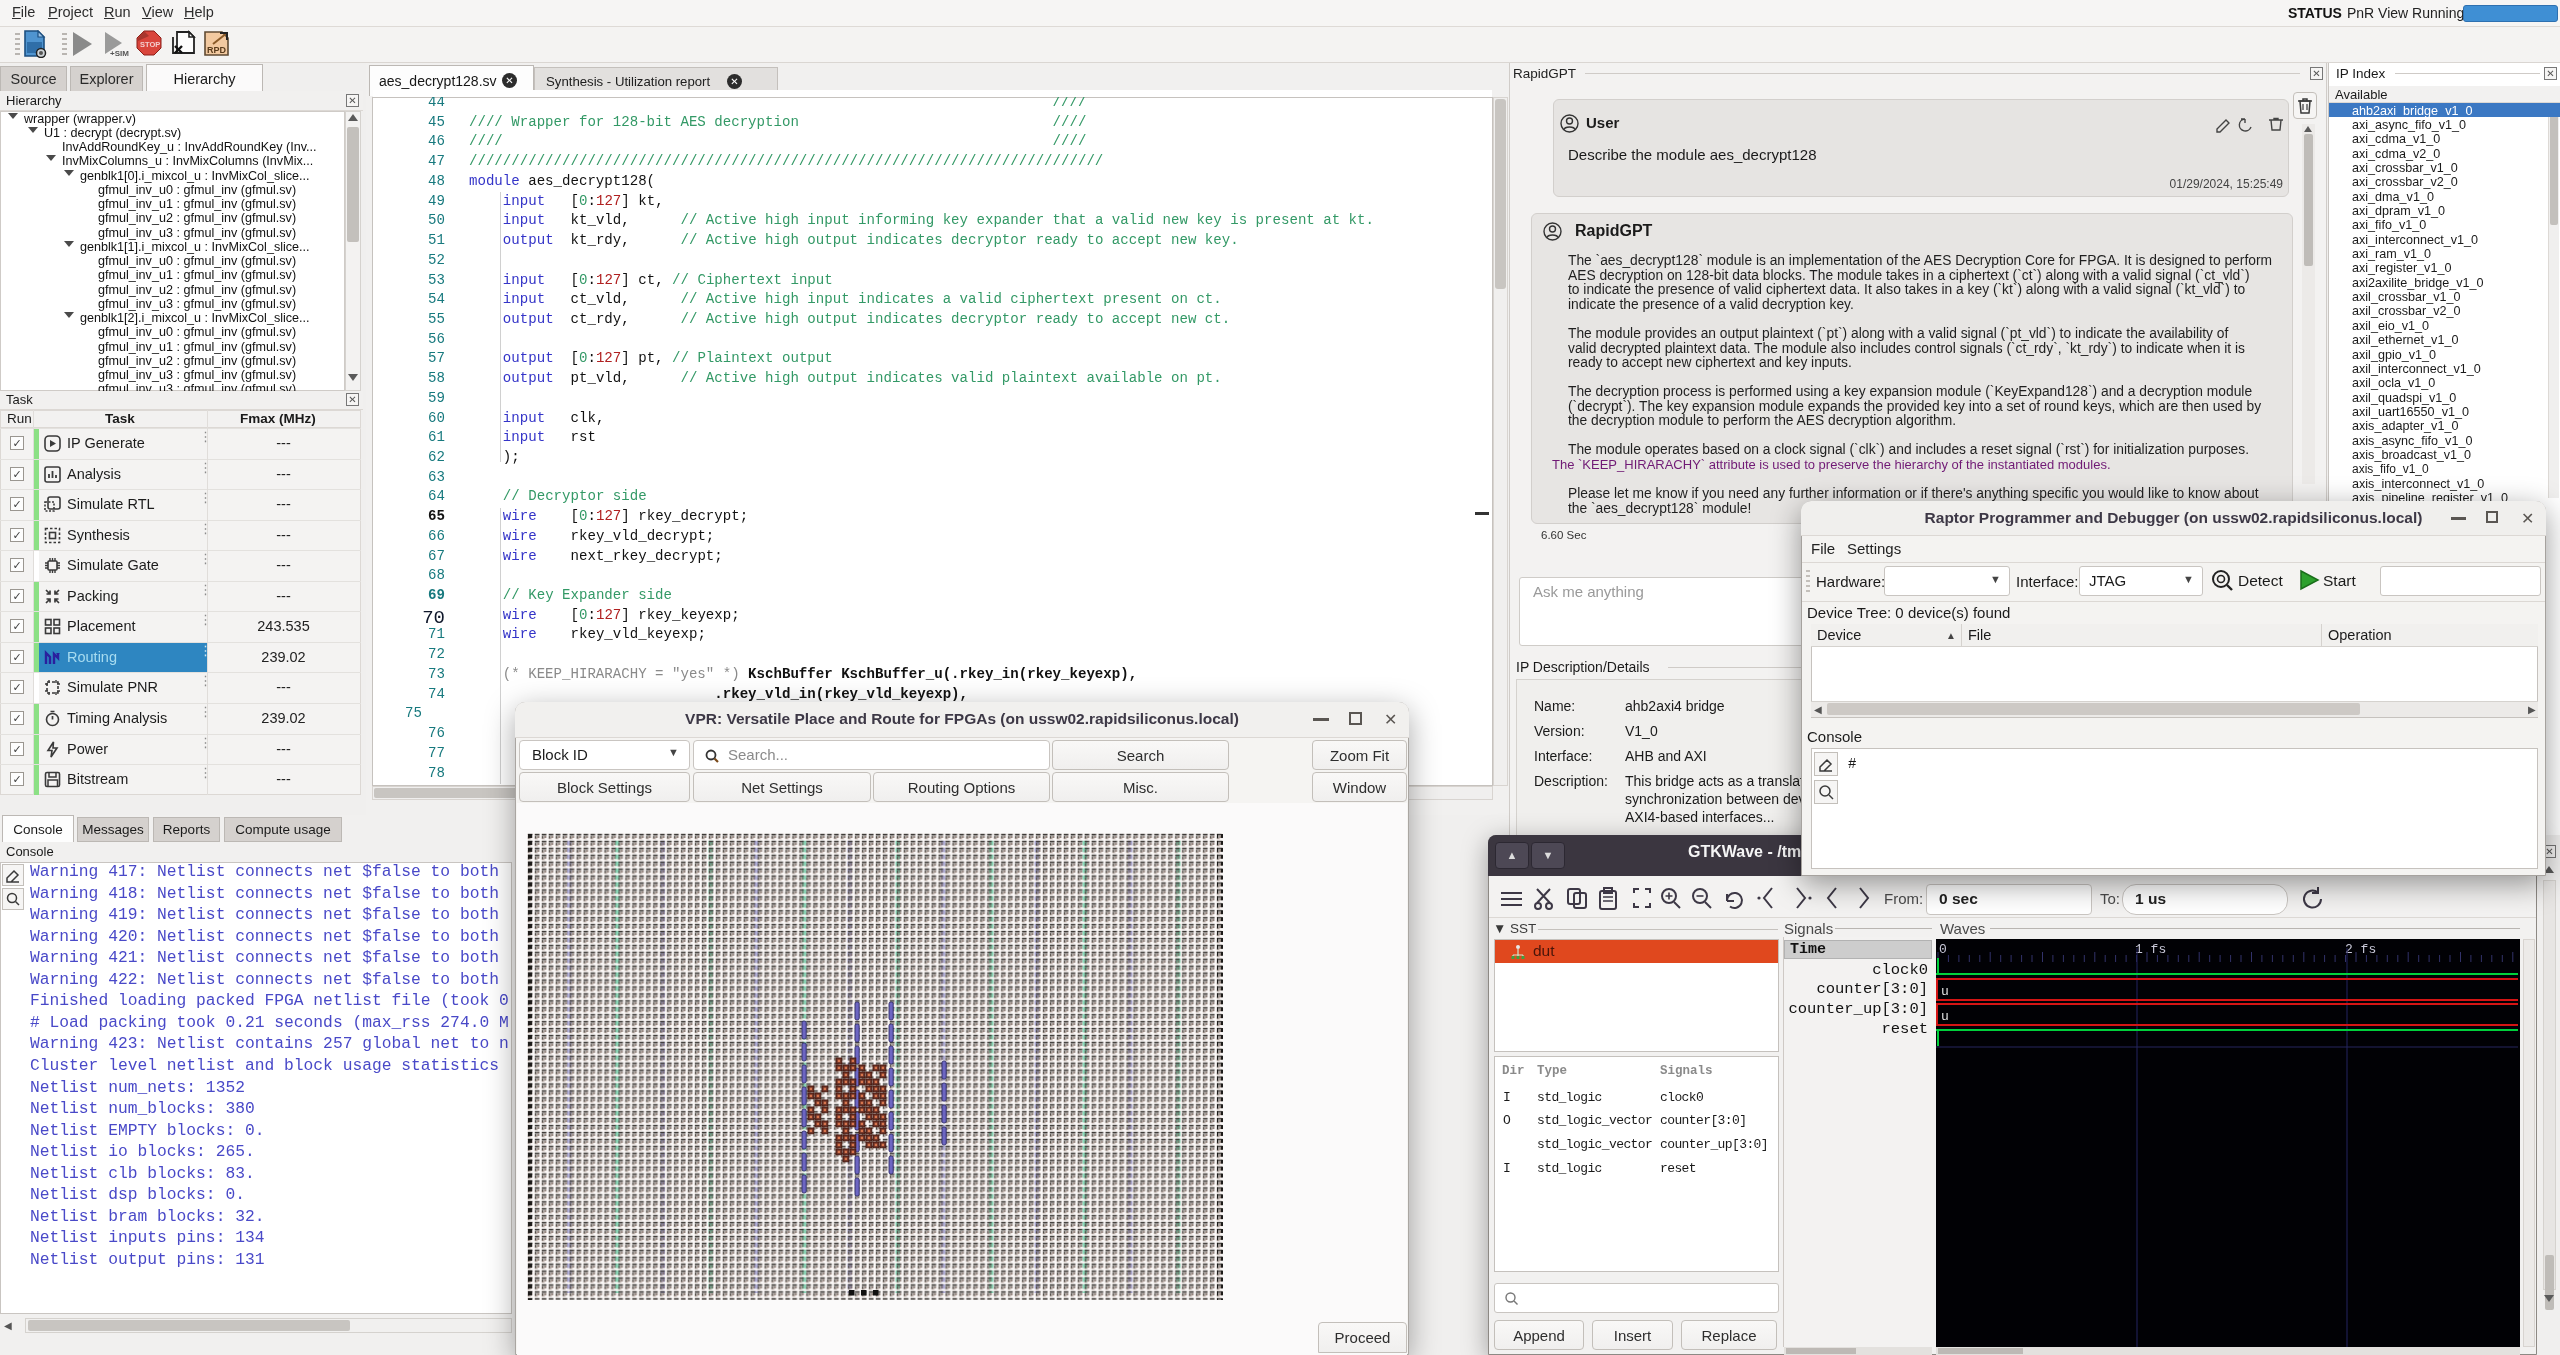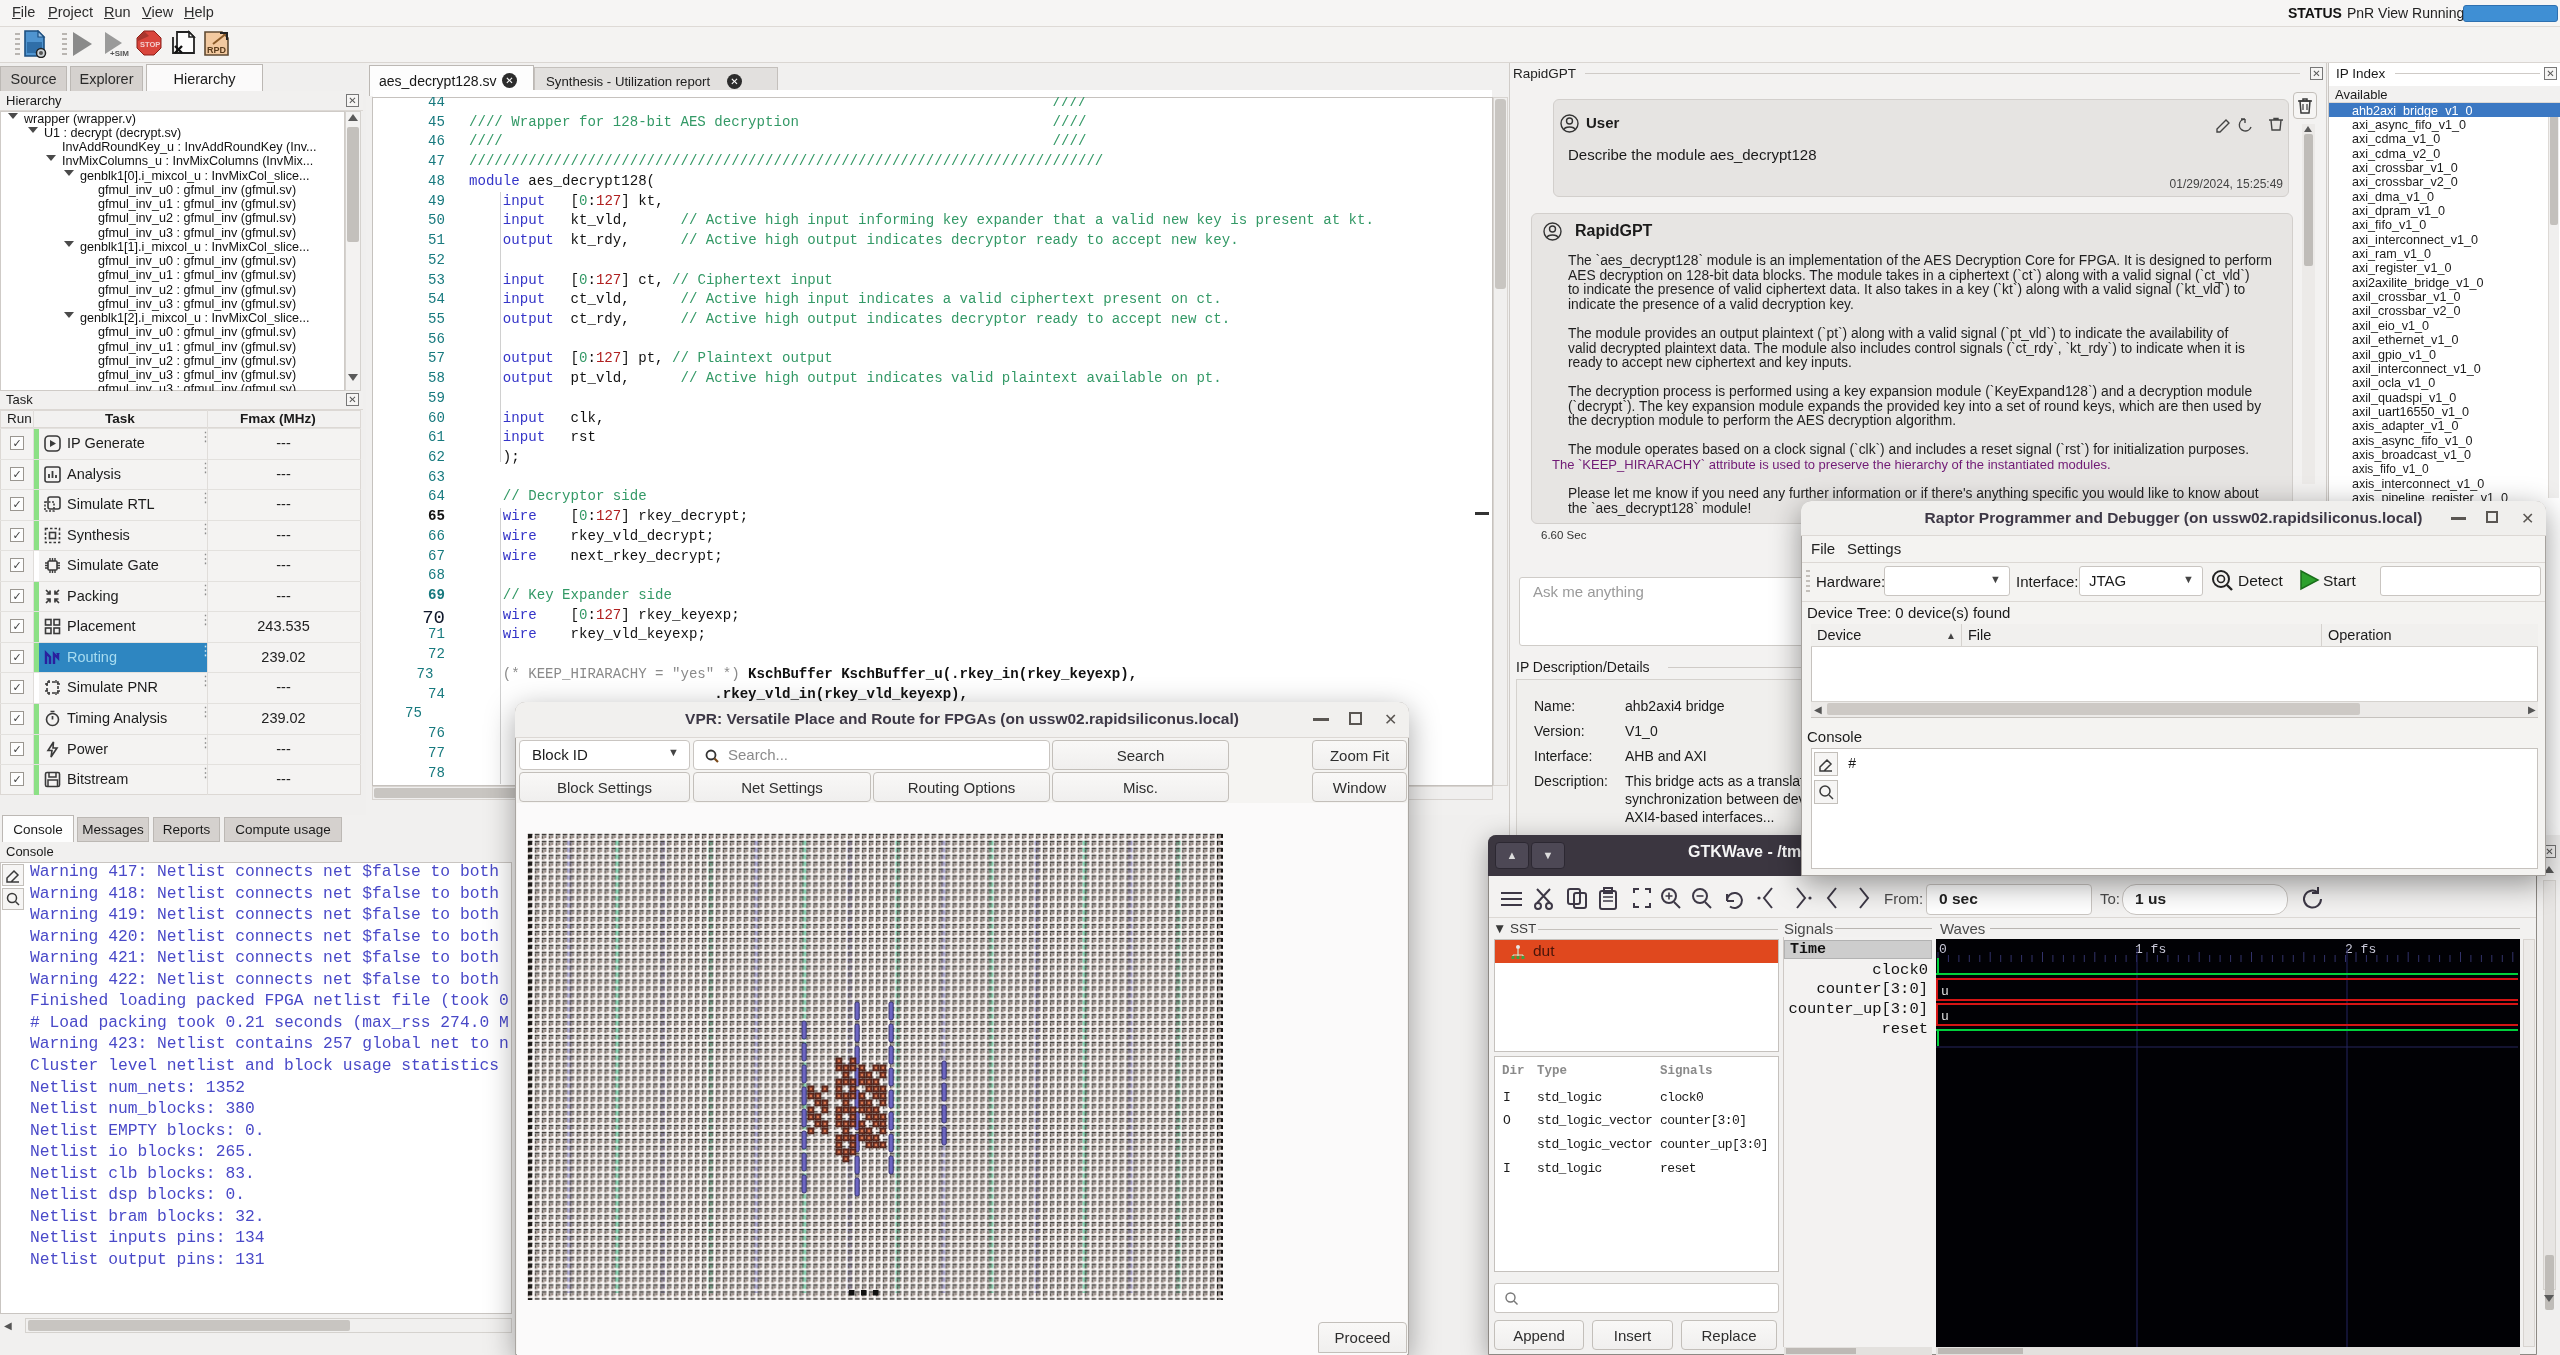--- a/index.html
+++ b/index.html
@@ -345,21 +345,21 @@
 <div class="a mono" style="left:405px;top:547.6px;width:40px;text-align:right;font-size:14.1px;color:#17797e;font-weight:normal;white-space:pre">67</div>
 <div class="a mono" style="left:469px;top:547.6px;font-size:14.1px;white-space:pre"><span style="color:#111">    </span><span style="color:#3434c8">wire</span><span style="color:#111">    next_rkey_decrypt;</span></div>
 <div class="a mono" style="left:405px;top:567.3px;width:40px;text-align:right;font-size:14.1px;color:#17797e;font-weight:normal;white-space:pre">68</div>
 <div class="a mono" style="left:405px;top:587.0px;width:40px;text-align:right;font-size:14.1px;color:#17797e;font-weight:bold;white-space:pre">69</div>
 <div class="a mono" style="left:469px;top:587.0px;font-size:14.1px;white-space:pre"><span style="color:#111">    </span><span style="color:#339966">// Key Expander side</span></div>
 <div class="a mono" style="left:405px;top:606.7px;width:40px;text-align:right;font-size:19px;color:#0f172a;font-weight:normal;white-space:pre">70</div>
 <div class="a mono" style="left:469px;top:606.7px;font-size:14.1px;white-space:pre"><span style="color:#111">    </span><span style="color:#3434c8">wire</span><span style="color:#111">    [</span><span style="color:#339966">0</span><span style="color:#111">:</span><span style="color:#b02020">127</span><span style="color:#111">] rkey_keyexp;</span></div>
 <div class="a mono" style="left:405px;top:626.4px;width:40px;text-align:right;font-size:14.1px;color:#17797e;font-weight:normal;white-space:pre">71</div>
 <div class="a mono" style="left:469px;top:626.4px;font-size:14.1px;white-space:pre"><span style="color:#111">    </span><span style="color:#3434c8">wire</span><span style="color:#111">    rkey_vld_keyexp;</span></div>
 <div class="a mono" style="left:405px;top:646.2px;width:40px;text-align:right;font-size:14.1px;color:#17797e;font-weight:normal;white-space:pre">72</div>
-<div class="a mono" style="left:405px;top:665.9px;width:40px;text-align:center;font-size:14.1px;color:#17797e;font-weight:normal;white-space:pre">73</div>
+<div class="a mono" style="left:405px;top:665.9px;width:40px;text-align:right;font-size:14.1px;color:#17797e;font-weight:normal;white-space:pre">73</div>
 <div class="a mono" style="left:469px;top:665.9px;font-size:14.1px;white-space:pre"><span style="color:#8a8a8a">    (* KEEP_HIRARACHY = "yes" *) </span><span style="color:#111;font-weight:bold">KschBuffer KschBuffer_u(.rkey_in(rkey_keyexp),</span></div>
 <div class="a mono" style="left:405px;top:685.6px;width:40px;text-align:right;font-size:14.1px;color:#17797e;font-weight:normal;white-space:pre">74</div>
 <div class="a mono" style="left:469px;top:685.6px;font-size:14.1px;white-space:pre"><span style="color:#111;font-weight:bold">                             .rkey_vld_in(rkey_vld_keyexp),</span></div>
 <div class="a mono" style="left:405px;top:705.3px;width:40px;text-align:left;font-size:14.1px;color:#17797e;font-weight:normal;white-space:pre">75</div>
 <div class="a mono" style="left:405px;top:725.0px;width:40px;text-align:right;font-size:14.1px;color:#17797e;font-weight:normal;white-space:pre">76</div>
 <div class="a mono" style="left:405px;top:744.8px;width:40px;text-align:right;font-size:14.1px;color:#17797e;font-weight:normal;white-space:pre">77</div>
 <div class="a mono" style="left:405px;top:764.5px;width:40px;text-align:right;font-size:14.1px;color:#17797e;font-weight:normal;white-space:pre">78</div>
 <div class="a mono" style="left:405px;top:784.2px;width:40px;text-align:right;font-size:14.1px;color:#17797e;font-weight:normal;white-space:pre">79</div>
 <div class="a" style="left:373px;top:90px;width:1119px;height:7px;background:#fff"></div>
 <div class="a" style="left:500px;top:192px;width:1px;height:270px;background:#d0d0d0"></div>

